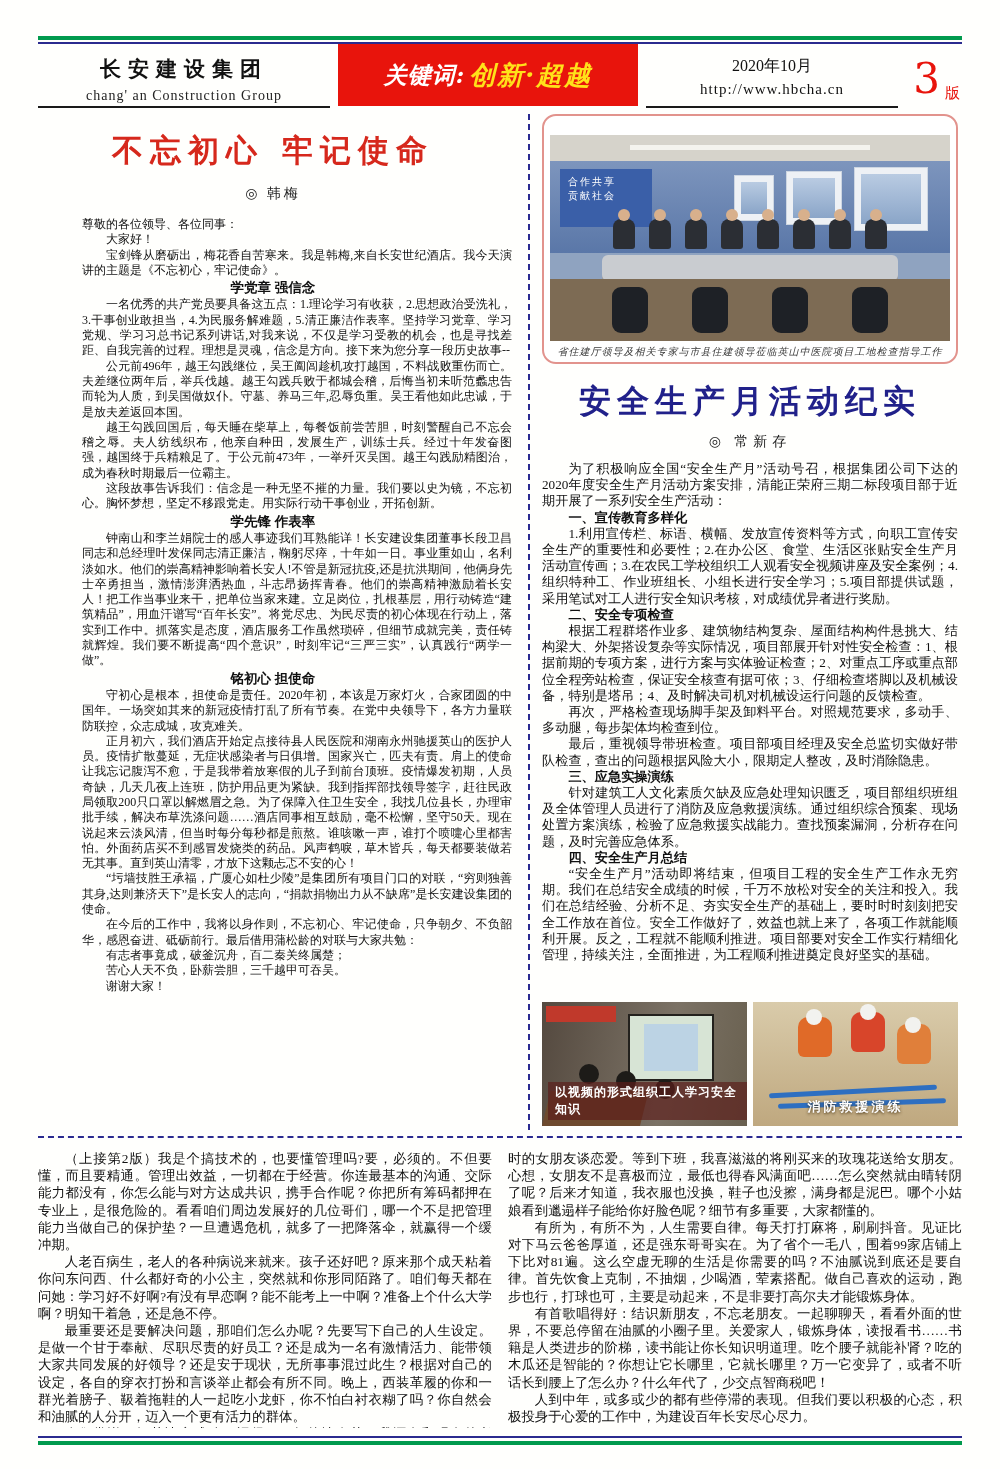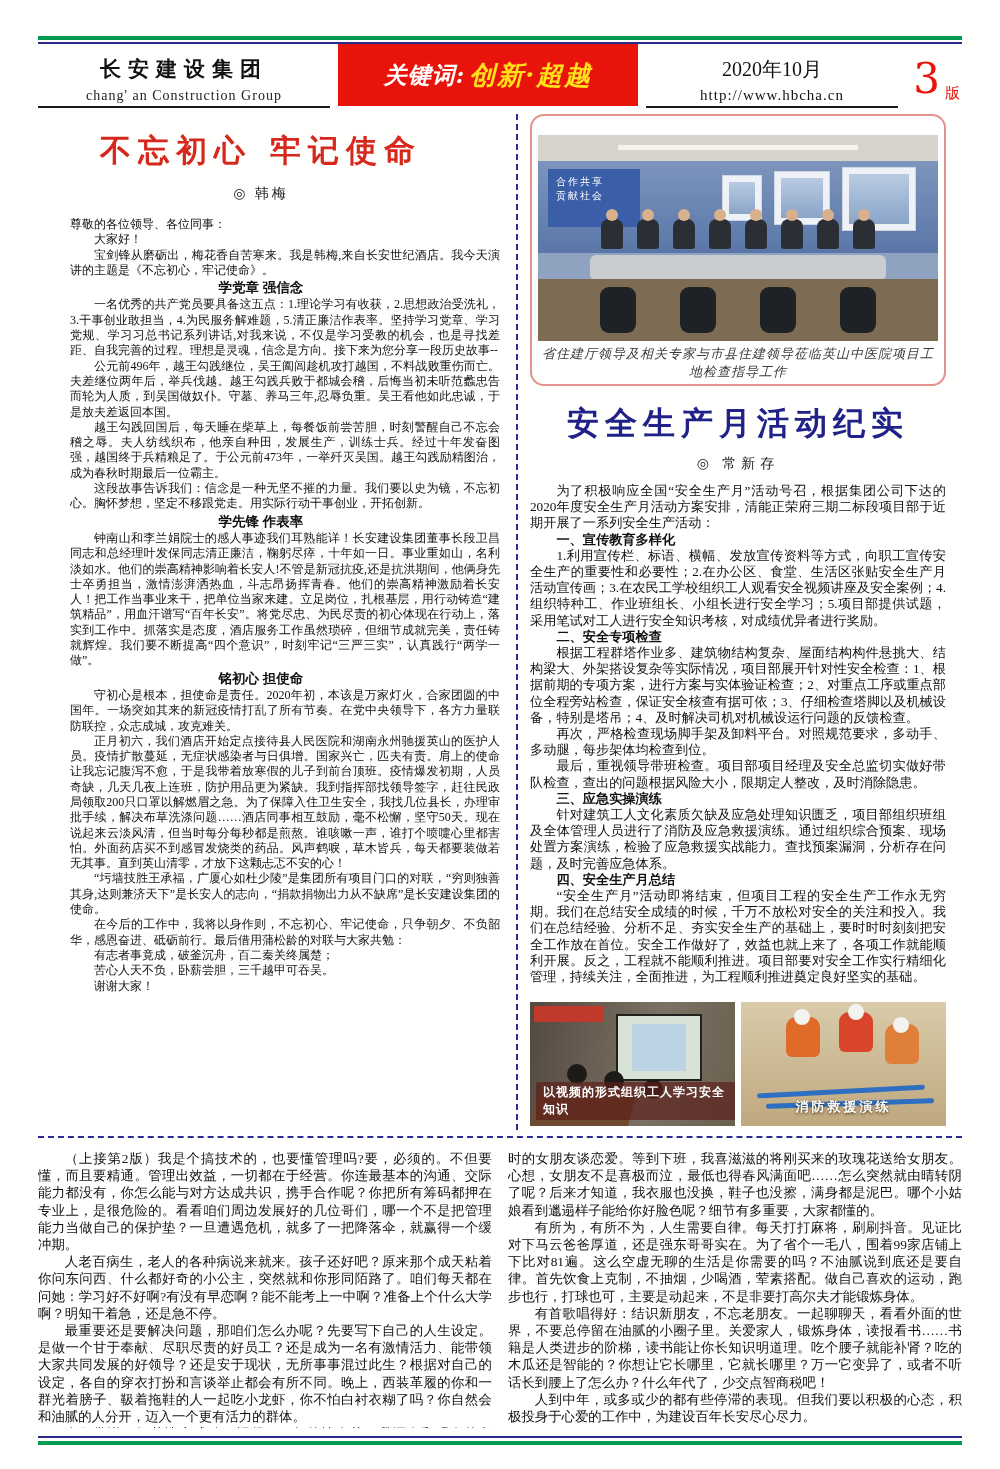--- a/index.html
+++ b/index.html
@@ -19,28 +19,28 @@
   .header { position:absolute; top:50px; left:38px; right:38px; height:58px; display:flex; }
   .hdr-left { width:292px; border-bottom:2px solid #1a1a1a; text-align:center; padding-top:5px; }
   .brand-cn { font-size:21px; font-weight:bold; letter-spacing:7px; color:#111; font-family:"DejaVu Serif","Liberation Serif",serif; }
   .brand-en { font-size:14px; color:#222; margin-top:5px; letter-spacing:1px; }
   .hdr-banner { width:300px; height:62px; margin:-6px 8px 0; background:#e8140c; color:#fff;
                 display:flex; align-items:center; justify-content:center; gap:4px;
                 font-style:italic; font-weight:bold; font-family:"DejaVu Serif","Liberation Serif",serif; }
   .kw-label { font-size:23px; letter-spacing:1px; }
   .kw-value { font-size:26px; color:#ffe11a; letter-spacing:2px; }
   .hdr-right { flex:1; border-bottom:2px solid #1a1a1a; text-align:center; padding-top:6px; }
-  .hdr-date { font-size:20px; color:#111; }
+  .hdr-date { font-size:16px; color:#111; }
   .hdr-site { font-size:15px; color:#111; margin-top:4px; letter-spacing:1px; }
   .hdr-page { width:64px; position:relative; }
   .hdr-page .num { position:absolute; right:22px; top:4px; font-size:42px; color:#e8140c; font-family:"DejaVu Serif",serif; }
   .hdr-page .unit { position:absolute; right:2px; top:34px; font-size:15px; color:#e8140c; }
 
   
-  .columns { position:absolute; top:114px; left:22px; right:38px; height:1016px; }
+  .columns { position:absolute; top:114px; left:34px; right:38px; height:1016px; }
   .divider-v { position:absolute; left:494px; top:0; height:1016px; border-left:2px dashed #2a2a90; }
   .col-left  { position:absolute; left:0; top:0; width:478px; height:1016px; overflow:hidden; }
   .col-right { position:absolute; left:508px; top:0; width:416px; height:1016px; overflow:hidden; }
 
   
   .la-title { margin-top:16px; text-align:center; color:#d6281c; font-size:31px; font-weight:bold;
               letter-spacing:7px; font-family:"DejaVu Serif","Liberation Serif",serif; }
   .la-author { text-align:center; margin-top:13px; font-size:14px; color:#222; letter-spacing:3px; }
   .la-body { margin-top:14px; font-size:12px; line-height:15.3px; text-align:justify; color:#111;
              max-height:880px; overflow:hidden; }
@@ -63,21 +63,21 @@
   .m-poster.p3 { right:176px; top:14px; width:40px; height:46px; }
   .m-poster::after { content:""; position:absolute; inset:6px; background:linear-gradient(#b9cbe2,#8aa5c8); }
   .m-row { position:absolute; top:84px; left:0; right:0; display:flex; justify-content:center; }
   .m-person { position:relative; width:22px; height:30px; background:#2b2e34; border-radius:8px 8px 3px 3px; margin:0 7px; }
   .m-person::before { content:""; position:absolute; top:-10px; left:5px; width:12px; height:12px; border-radius:50%; background:#d8b08c; }
   .m-table { position:absolute; top:120px; left:13%; right:13%; height:26px; background:#c9ccd0; border-radius:6px;
              box-shadow:0 3px 0 #9a9c9f; }
   .m-floor { position:absolute; bottom:0; left:0; right:0; height:62px; background:#7d6b54;
              display:flex; justify-content:space-around; padding:8px 40px 0; }
   .m-chair { width:36px; height:46px; background:#1e2126; border-radius:9px; }
-  .photo-caption { margin-top:4px; text-align:center; font-size:13px; color:#3a3a3a; letter-spacing:1px;
+  .photo-caption { margin-top:4px; text-align:center; font-size:10px; color:#3a3a3a; letter-spacing:1px;
                    font-style:italic; }
 
   .ra-title { margin-top:16px; text-align:center; color:#21218a; font-size:32px; font-weight:bold;
               letter-spacing:6px; font-family:"Liberation Sans","DejaVu Sans",sans-serif; }
   .ra-author { text-align:center; margin-top:9px; font-size:14px; color:#222; letter-spacing:5px; }
   .ra-body { margin-top:10px; font-size:13.2px; line-height:16.2px; text-align:justify; color:#111;
              max-height:552px; overflow:hidden; }
   .ra-body .p { text-indent:2em; }
   .ra-body .h { text-indent:2em; font-weight:bold; font-family:"Liberation Sans","DejaVu Sans",sans-serif; }
 

